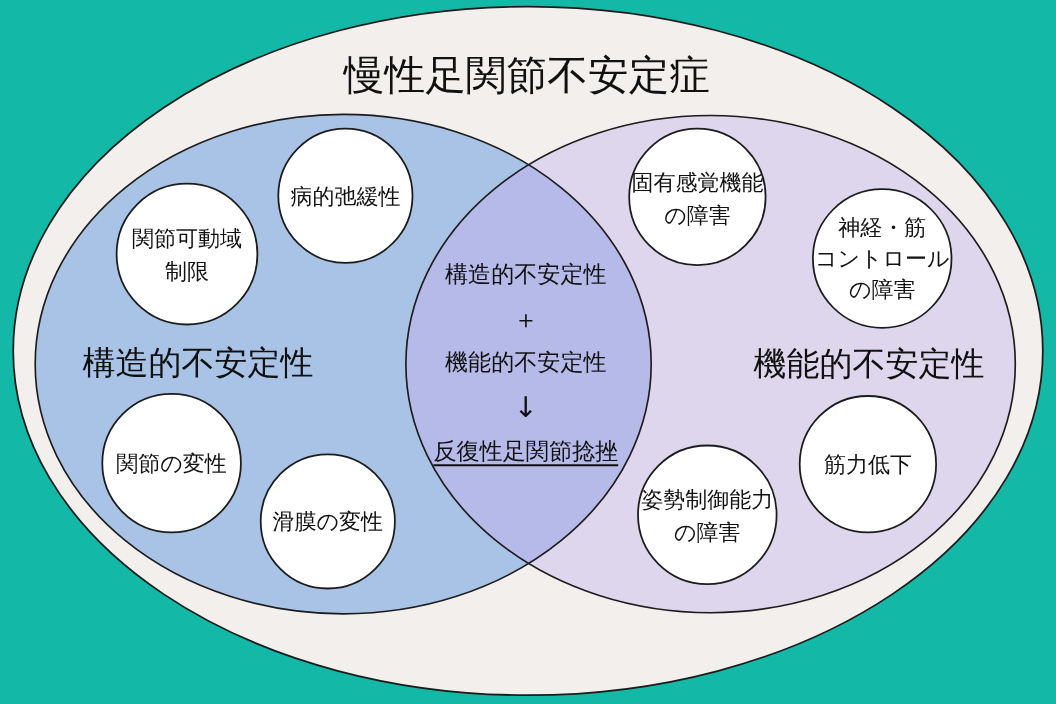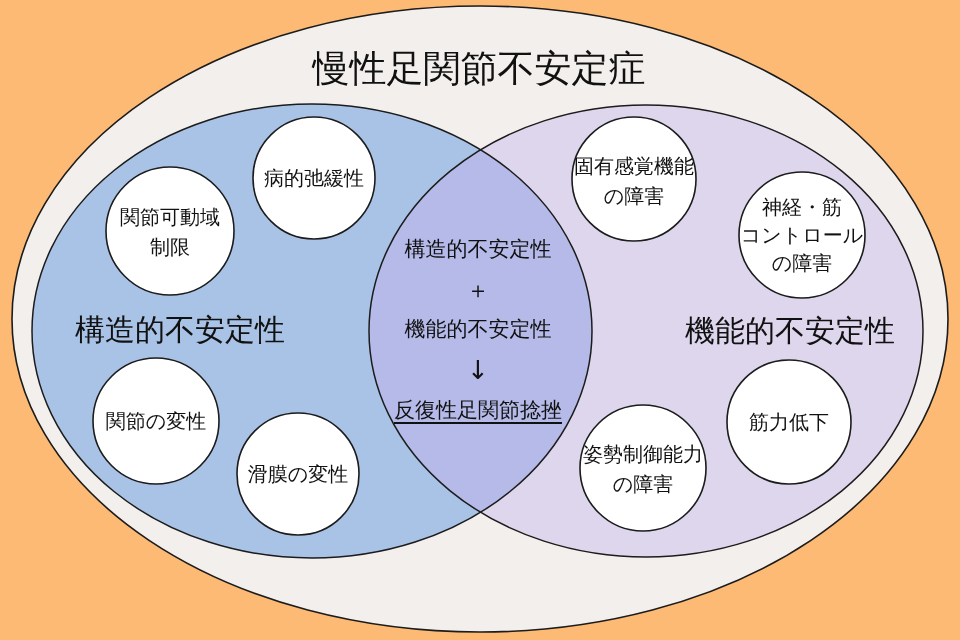--- a/index.html
+++ b/index.html
@@ -5,21 +5,21 @@
   html, body {
     margin: 0;
     padding: 0;
     background: #ffffff;
     font-family: "DejaVu Sans", "Liberation Sans", sans-serif;
   }
   .stage {
     position: relative;
     width: 960px;
     height: 640px;
-    background: #fdba74;
+    background: #14b8a6;
     overflow: hidden;
   }
   svg text {
     fill: #111111;
     text-anchor: middle;
     font-family: "DejaVu Sans", "Liberation Sans", sans-serif;
   }
   .title-text   { font-size: 37px; }
   .set-label    { font-size: 30px; }
   .lens-text    { font-size: 21px; }

